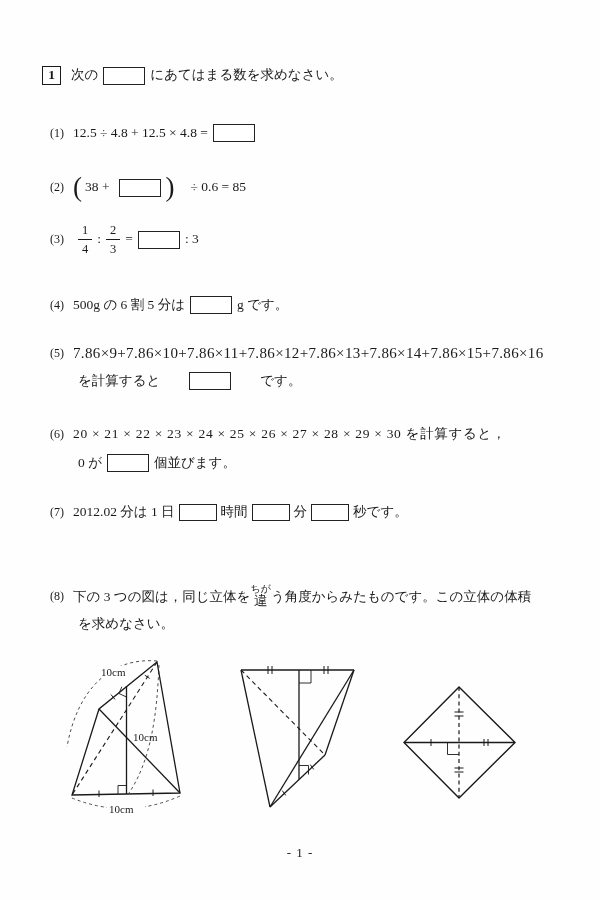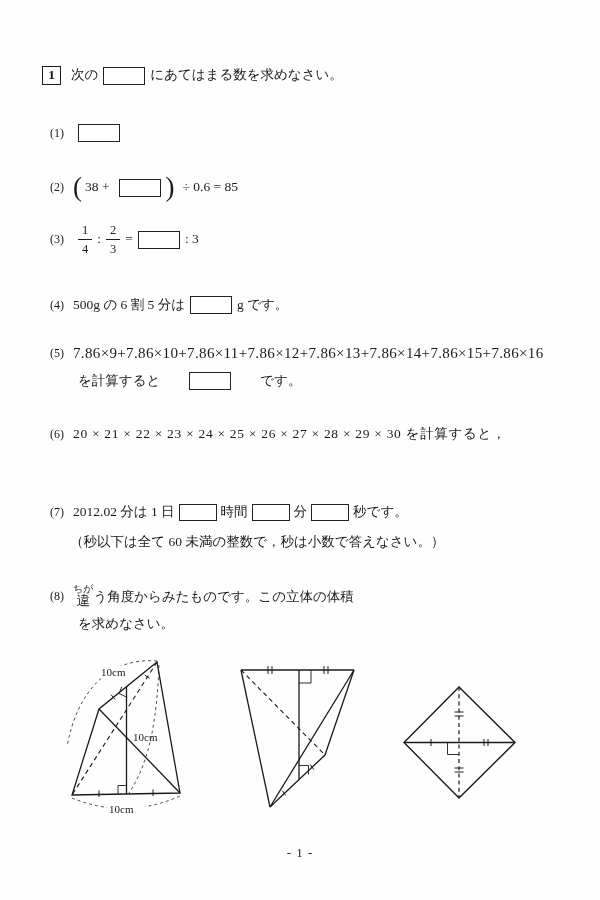--- a/index.html
+++ b/index.html
@@ -45,30 +45,31 @@
 
   <div class="row" style="top:66px; left:42px;">
     <span class="qnumbox">1</span>
     <span>次の</span>
     <span class="abox"></span>
     <span>にあてはまる数を求めなさい。</span>
   </div>
 
   <div class="row" style="top:124px; left:50px;">
     <span class="plabel">(1)</span>
+    <span>12.5 ÷ 4.8 + 12.5 × 4.8 =</span>
     <span class="abox"></span>
   </div>
 
   <div class="row" style="top:174px; left:50px;">
     <span class="plabel">(2)</span>
     <span class="bigparen">(</span>
     <span class="gap" style="margin-left:3px;">38 +</span>
     <span class="abox"></span>
     <span class="bigparen">)</span>
-    <span style="margin-left:8px;">÷ 0.6 = 85</span>
+    <span style="margin-left:16px;">÷ 0.6 = 85</span>
   </div>
 
   <div class="row" style="top:224px; left:50px;">
     <span class="plabel">(3)</span>
     <span class="frac">
       <span class="num">1</span>
       <span class="den">4</span>
     </span>
     <span>:</span>
     <span class="frac">
@@ -94,37 +95,40 @@
   <div class="row" style="top:372px; left:78px;gap:24px;">
     <span>を計算すると</span>
     <span class="abox"></span>
     <span>です。</span>
   </div>
 
   <div class="row" style="top:426px; left:50px;">
     <span class="plabel">(6)</span>
     <span class="spacedexpr">20 × 21 × 22 × 23 × 24 × 25 × 26 × 27 × 28 × 29 × 30 を計算すると，</span>
   </div>
+  <div class="row" style="top:454px; left:78px;">
+    <span>0 が</span>
+    <span class="abox"></span>
+    <span>個並びます。</span>
+  </div>
 
   <div class="row" style="top:504px; left:50px;">
     <span class="plabel">(7)</span>
     <span>2012.02 分は 1 日</span>
     <span class="abox small"></span>
     <span>時間</span>
     <span class="abox small"></span>
     <span>分</span>
     <span class="abox small"></span>
     <span>秒です。</span>
   </div>
-  <div class="row" style="top:534px; left:70px;">
-    <span>（秒以下は全て 60 未満の整数で，秒は小数で答えなさい。）</span>
-  </div>
 
   <div class="row" style="top:584px; left:50px;">
     <span class="plabel">(8)</span>
+    <span>下の 3 つの図は，同じ立体を</span>
       <ruby><span>違</span><rt>ちが</rt></ruby>
       <span>う角度からみたものです。この立体の体積</span>
   </div>
   <div class="row" style="top:616px; left:78px;">
     <span>を求めなさい。</span>
   </div>
 
   <svg class="figure" style="left:55px; top:645px;" width="155" height="185" viewBox="0 0 155 185">
     <g stroke="#3a3a3a" stroke-width="0.9" fill="none" stroke-dasharray="3,3">
       <path d="M102,16 C 55,12 22,45 12,102"></path>

